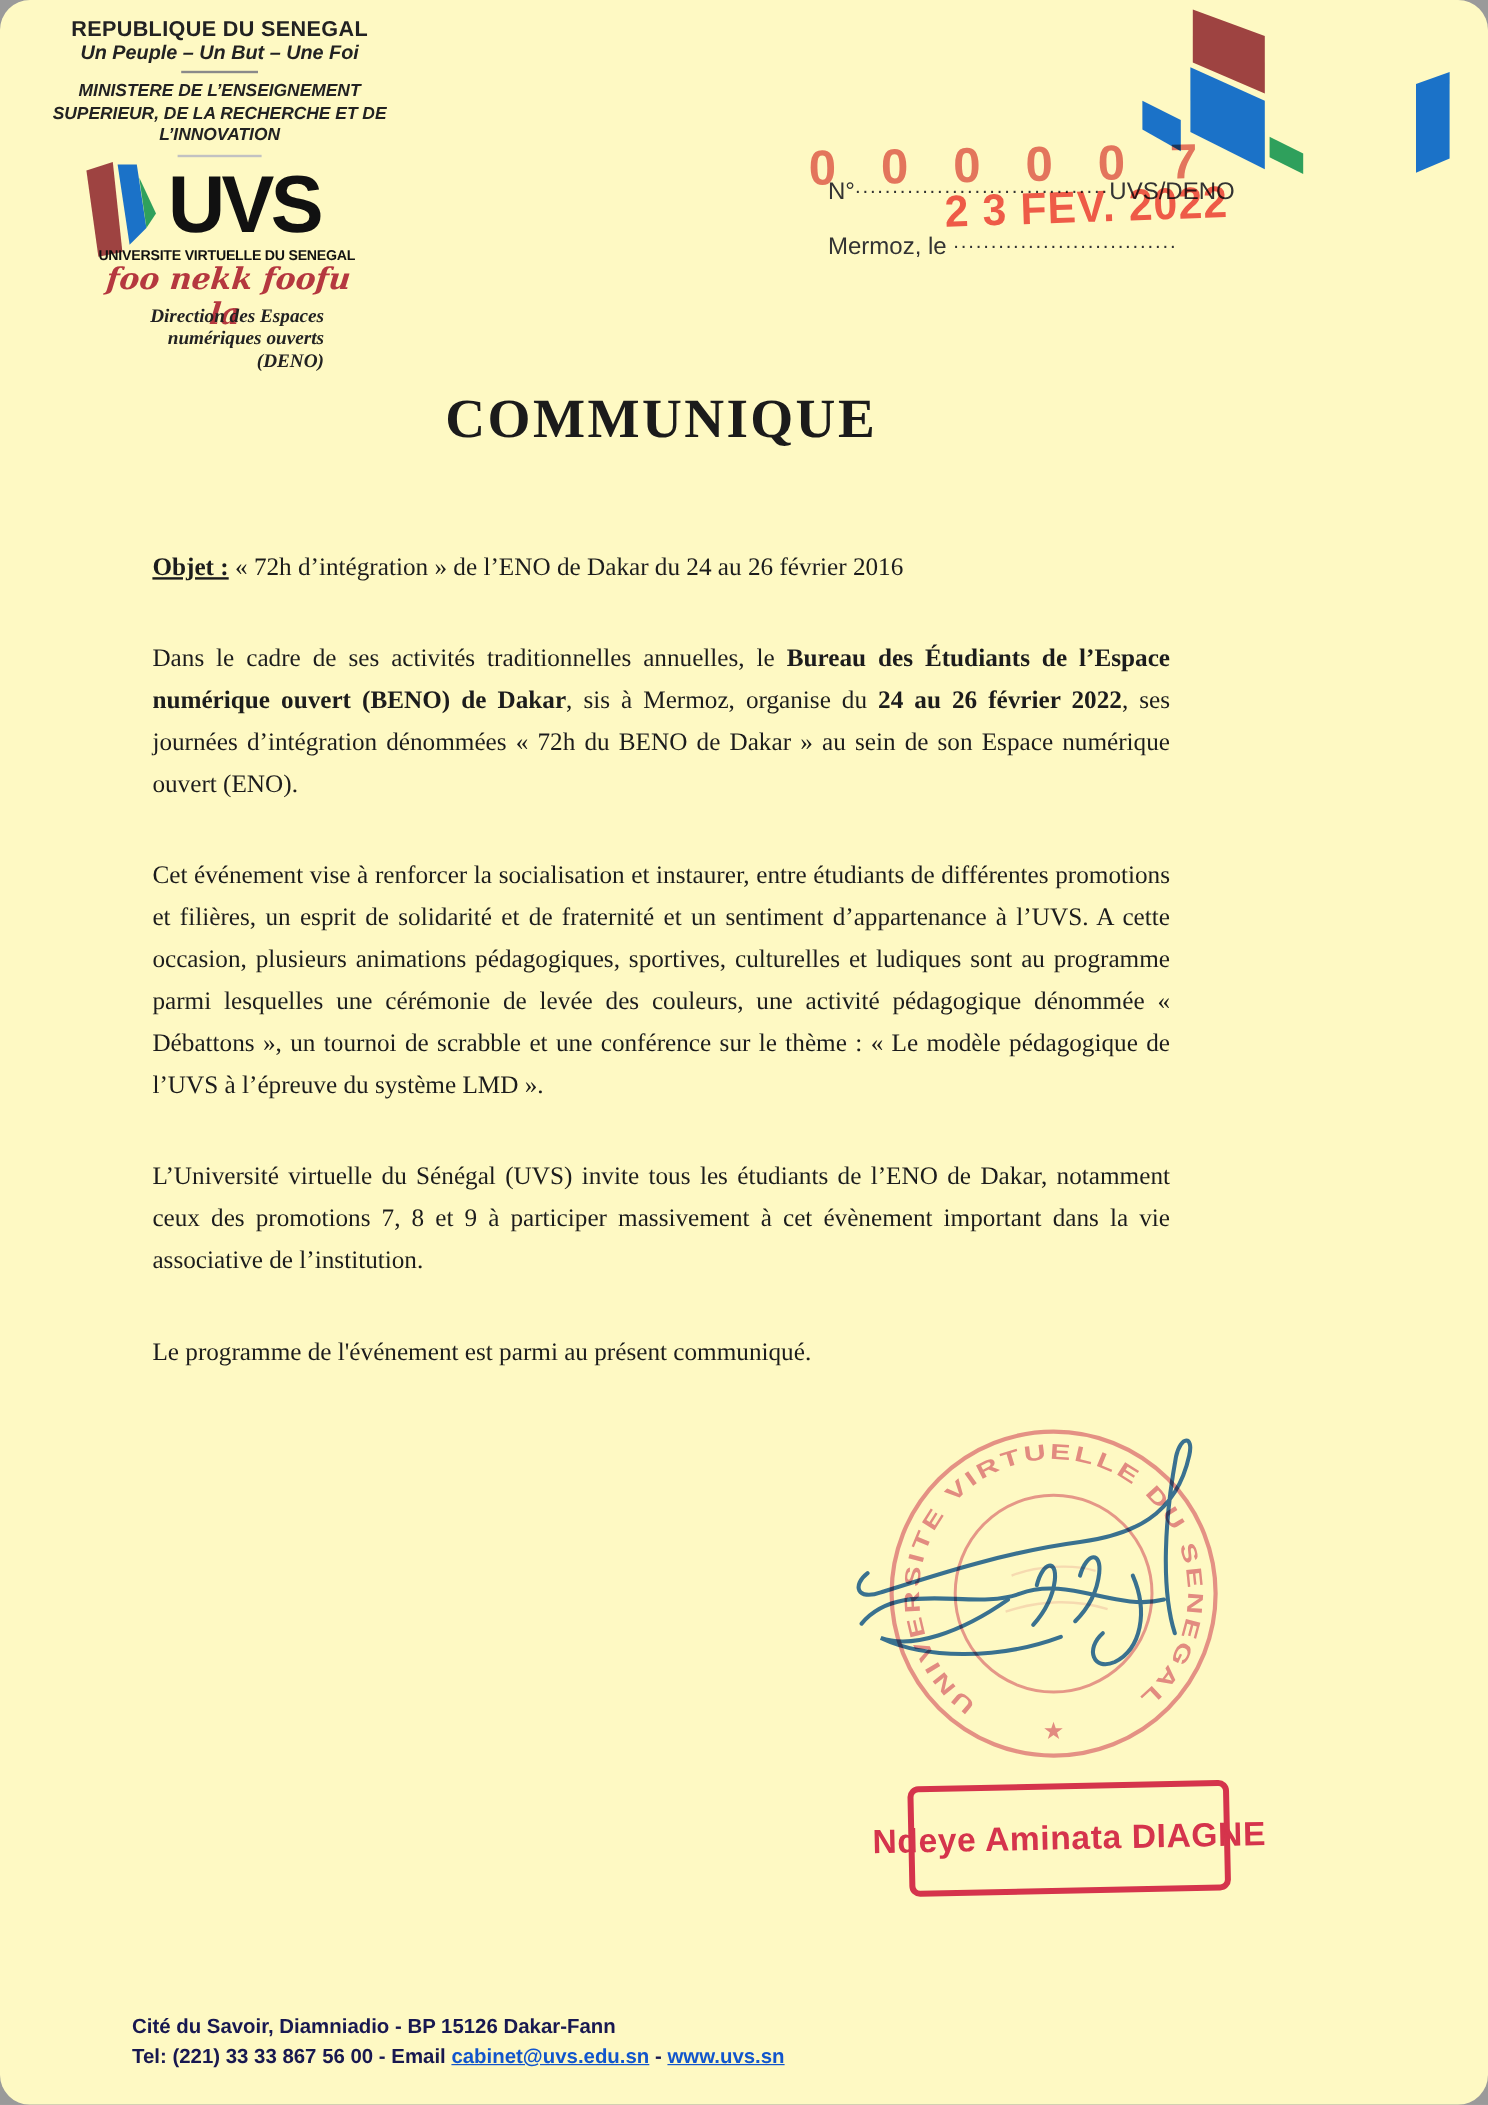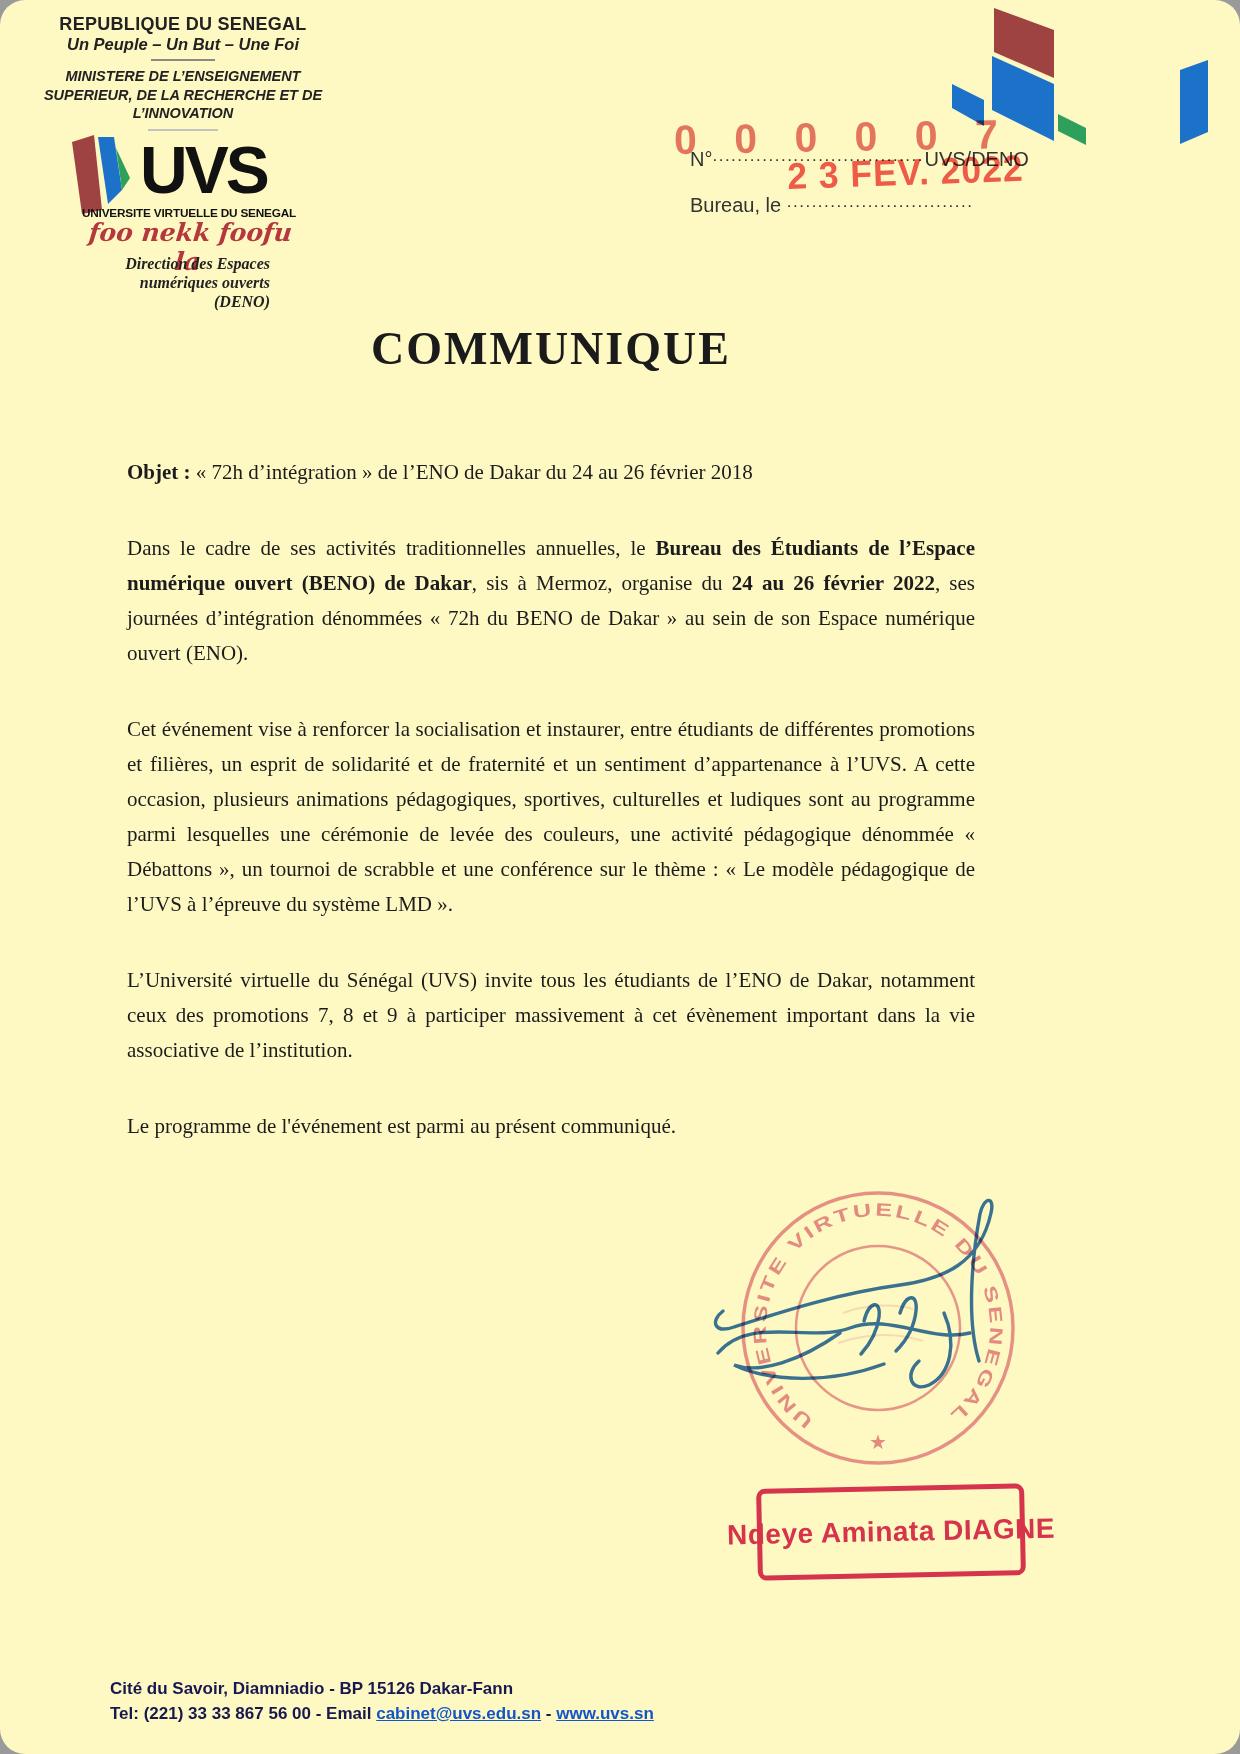--- a/index.html
+++ b/index.html
@@ -44,21 +44,21 @@
   .dakar-line{position:absolute;left:690px;top:192px;font-size:20px;color:#333;white-space:nowrap;}
   .date-stamp{position:absolute;left:788px;top:156px;font-size:37px;font-weight:bold;
     letter-spacing:1px;transform:rotate(-2deg) scaleX(.96);transform-origin:left bottom;
     white-space:nowrap;mix-blend-mode:multiply;opacity:.9;}
   
   .doc-title{position:absolute;left:127px;top:322px;width:848px;text-align:center;
     font-size:46px;font-weight:bold;letter-spacing:2px;color:#1b1b1b;}
   .main-text{position:absolute;left:127px;top:455px;width:848px;
     font-size:21px;line-height:35px;text-align:justify;}
   .object-line{margin:0 0 28px 0;text-align:left;}
-  .object-label{font-weight:bold;}
+  .object-label{font-weight:bold;text-decoration:underline;}
   .main-text p{margin:0 0 41px 0;}
   .b{font-weight:bold;}
   
   .round-stamp{position:absolute;left:733px;top:1183px;mix-blend-mode:multiply;}
   .signature{position:absolute;left:688px;top:1193px;mix-blend-mode:multiply;}
   .name-stamp{position:absolute;left:757px;top:1486px;width:268px;height:92px;
     border:5px solid #d63563;border-radius:9px;box-sizing:border-box;
     display:flex;align-items:center;justify-content:center;
     transform:rotate(-1.2deg);mix-blend-mode:multiply;}
   .name-stamp span{font-family:"Liberation Sans", sans-serif;font-weight:bold;
@@ -105,29 +105,29 @@
     <polygon points="230,66 258,56 258,128 230,140" fill="#1b72c8"></polygon>
   </svg>
 
   <div class="ref-block">
     <div class="serial-stamp" style="color:#e06060">0 0 0 0 0 7</div>
     <div class="num-line">
       <span>N°</span><span class="dots n">......................................................</span><span>UVS/DENO</span>
     </div>
     <div class="date-stamp" style="color:#ee4b4b">2 3 FEV. 2022</div>
     <div class="dakar-line">
-      <span>Bureau, le </span><span class="dots d">..................................................</span>
+      <span>Mermoz, le </span><span class="dots d">..................................................</span>
     </div>
   </div>
 
   <div class="doc-title">COMMUNIQUE</div>
 
   <div class="main-text">
     <p class="object-line">
-      <span class="object-label">Objet :</span><span> « 72h d’intégration » de l’ENO de Dakar du 24 au 26 février 2018</span>
+      <span class="object-label">Objet :</span><span> « 72h d’intégration » de l’ENO de Dakar du 24 au 26 février 2016</span>
     </p>
     <p><span>Dans le cadre de ses activités traditionnelles annuelles, le </span><span class="b">Bureau des Étudiants de l’Espace numérique ouvert (BENO) de Dakar</span><span>, sis à Mermoz, organise du </span><span class="b">24 au 26 février 2022</span><span>, ses journées d’intégration dénommées « 72h du BENO de Dakar » au sein de son Espace numérique ouvert (ENO).</span></p>
     <p><span>Cet événement vise à renforcer la socialisation et instaurer, entre étudiants de différentes promotions et filières, un esprit de solidarité et de fraternité et un sentiment d’appartenance à l’UVS. A cette occasion, plusieurs animations pédagogiques, sportives, culturelles et ludiques sont au programme parmi lesquelles une cérémonie de levée des couleurs, une activité pédagogique dénommée « Débattons », un tournoi de scrabble et une conférence sur le thème : « Le modèle pédagogique de l’UVS à l’épreuve du système LMD ».</span></p>
     <p><span>L’Université virtuelle du Sénégal (UVS) invite tous les étudiants de l’ENO de Dakar, notamment ceux des promotions 7, 8 et 9 à participer massivement à cet évènement important dans la vie associative de l’institution.</span></p>
     <p><span>Le programme de l'événement est parmi au présent communiqué.</span></p>
   </div>
 
   <svg class="round-stamp" width="290" height="290" viewBox="0 0 290 290">
     <defs>
       <path id="arc" d="M 80.7 236.7 A 112 112 0 1 1 209.3 236.7"></path>

